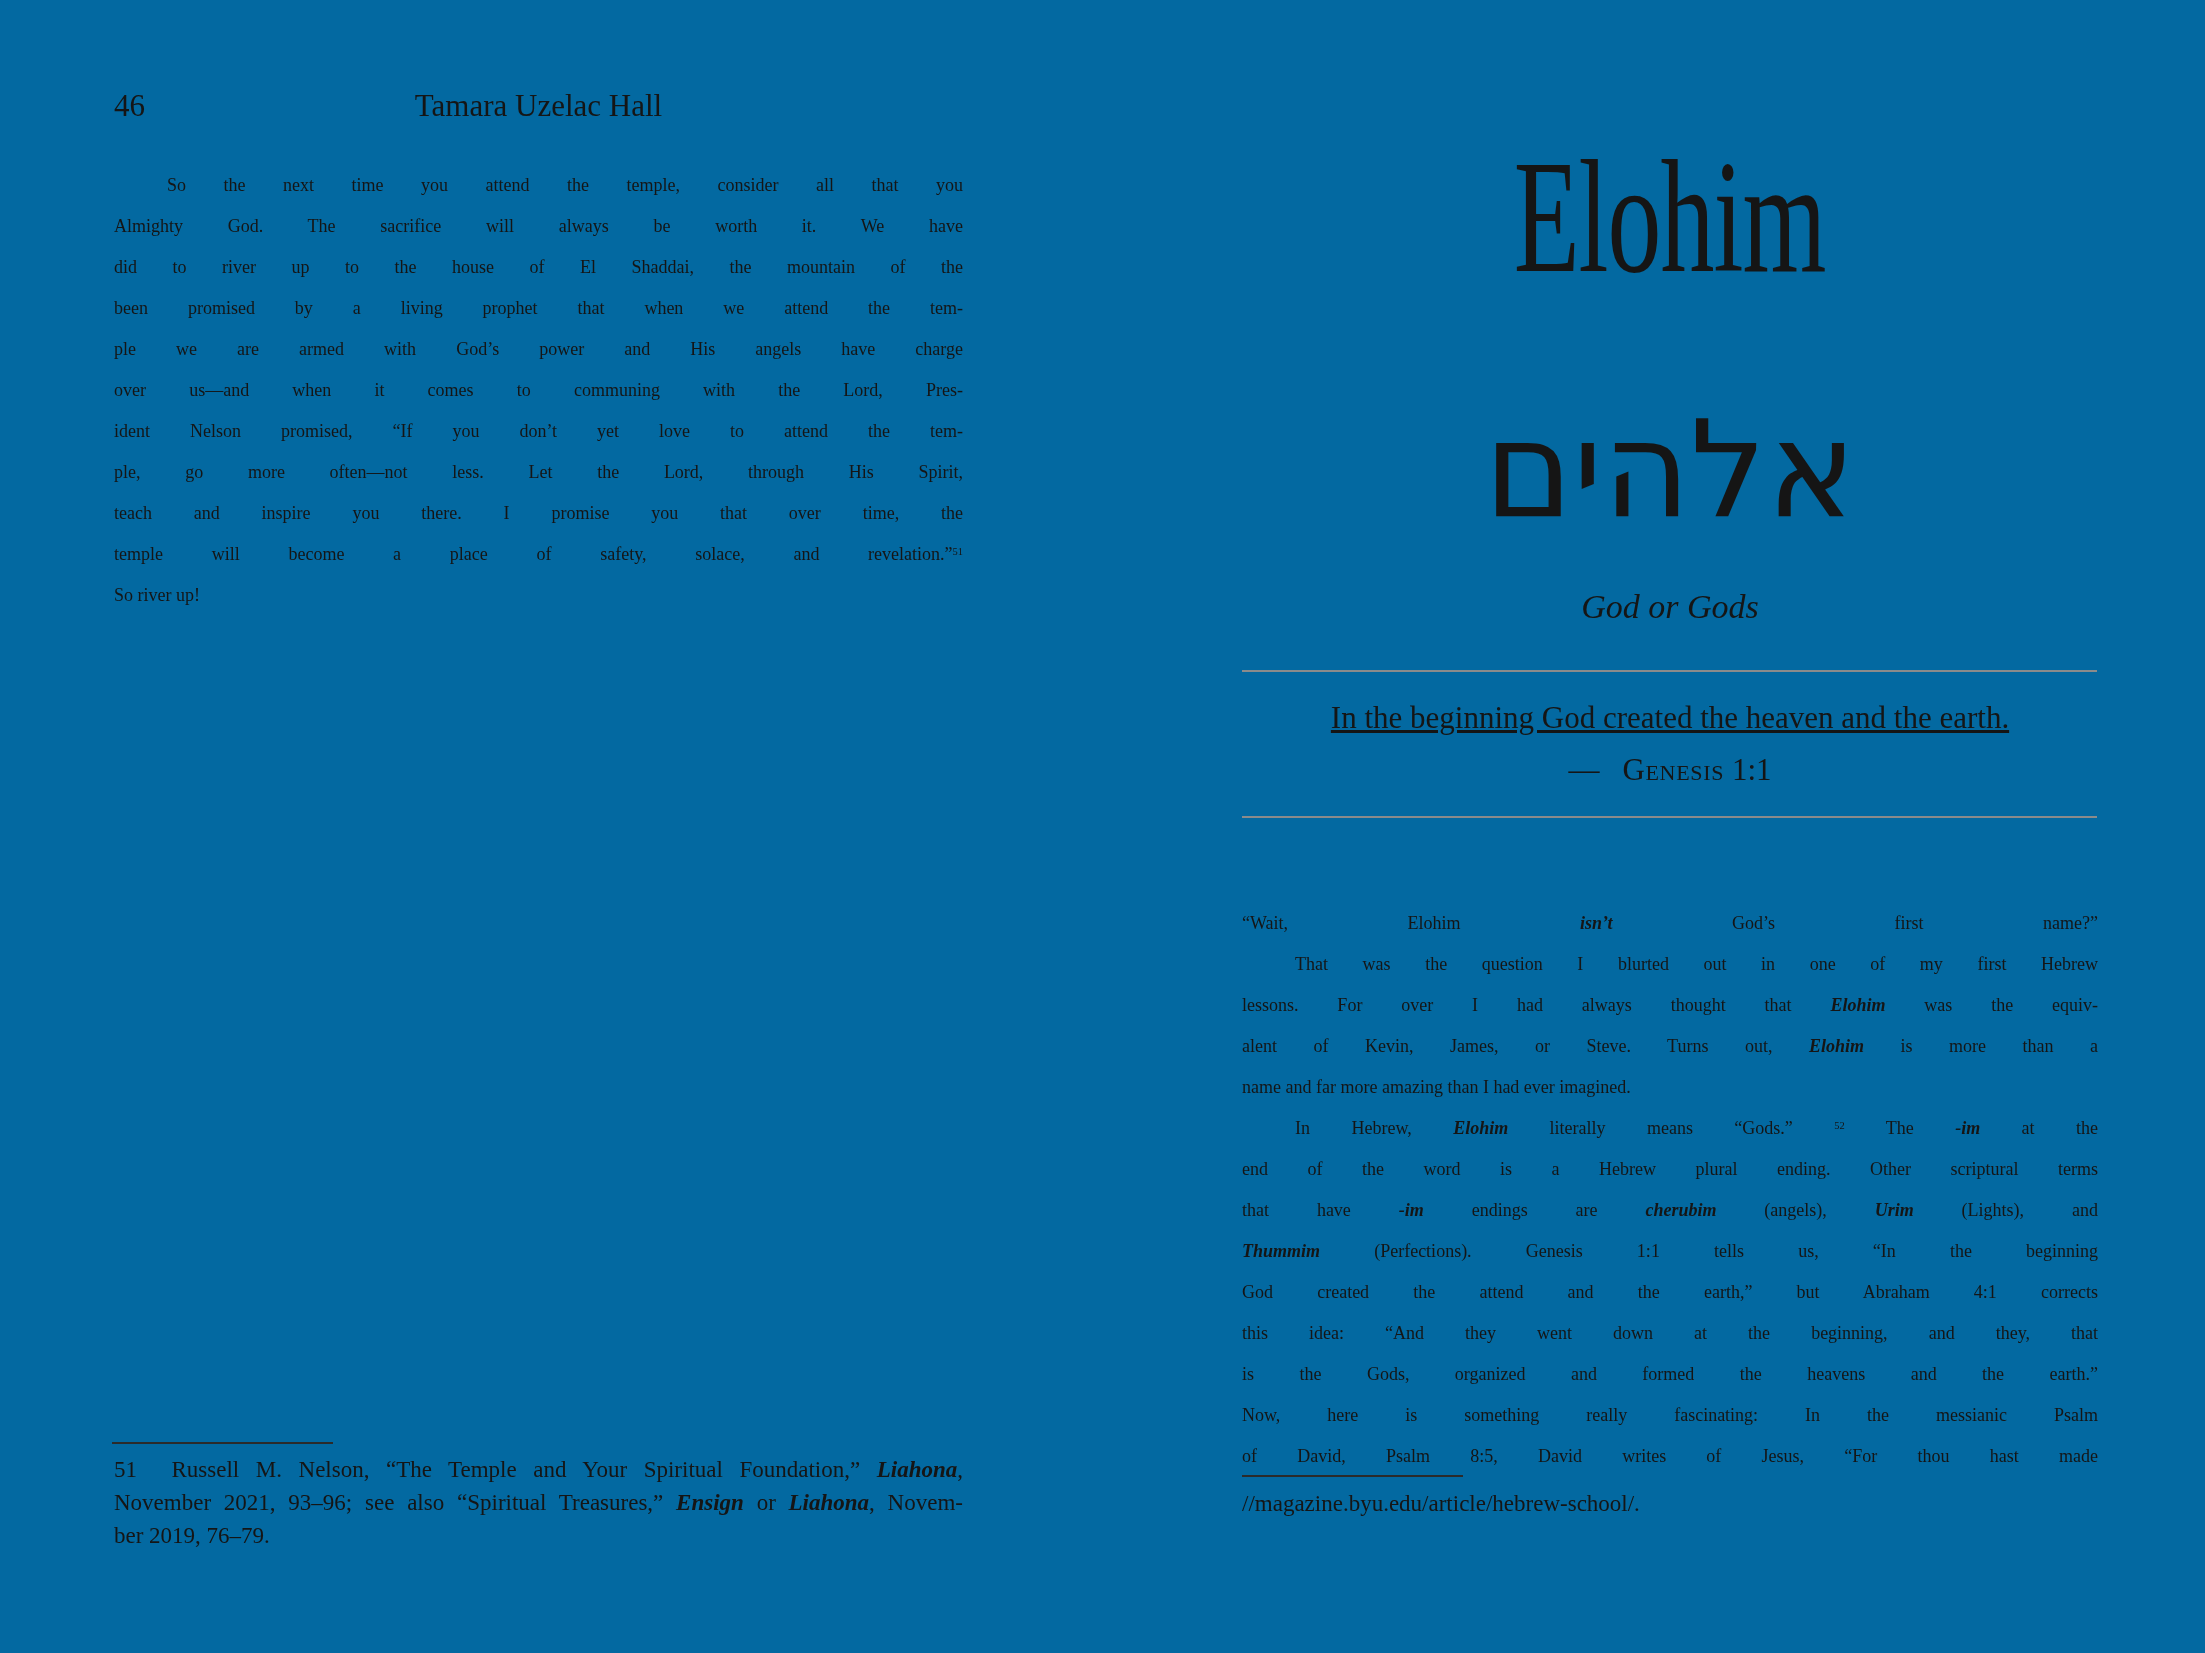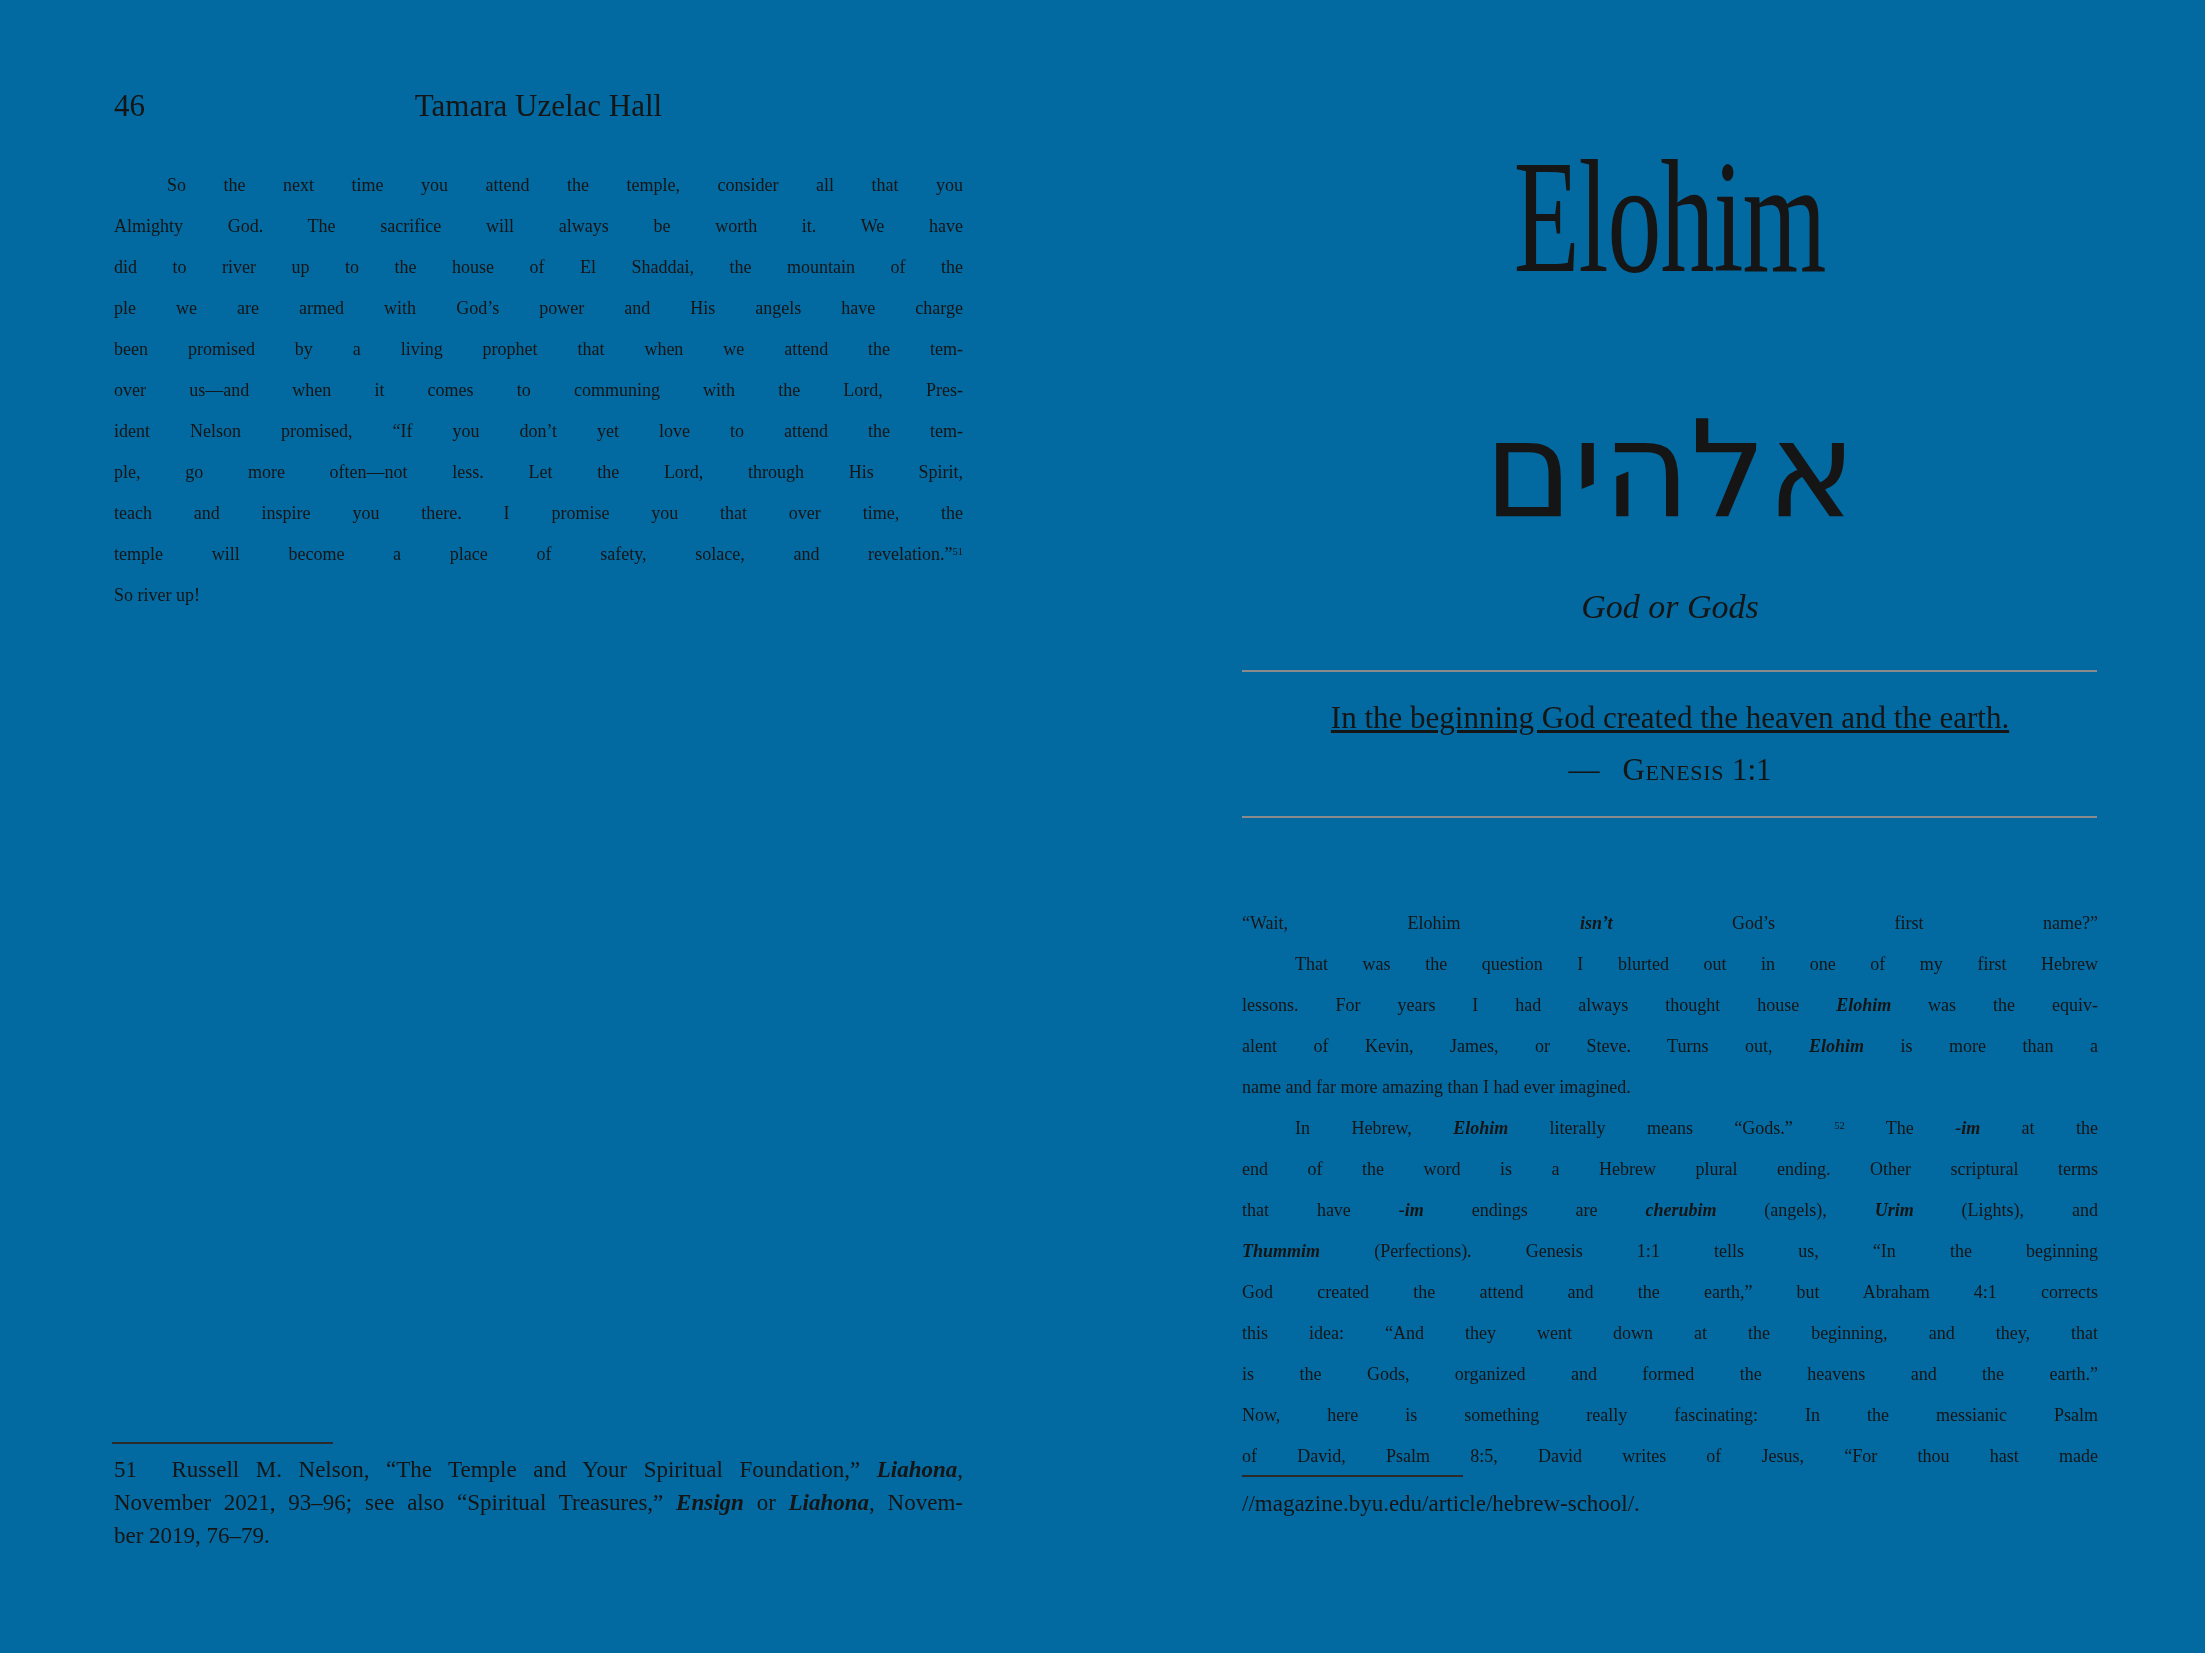--- a/index.html
+++ b/index.html
@@ -58,22 +58,22 @@
 
 <div id="spread">
 
   <div class="abs pagenum">46</div>
   <div class="abs runhead">Tamara Uzelac Hall</div>
 
   <div class="abs bodycol left-body">
       <div class="tline indent"><span>So the next time you attend the temple, consider all that you</span></div>
       <div class="tline"><span>Almighty God. The sacrifice will always be worth it. We have</span></div>
       <div class="tline"><span>did to river up to the house of El Shaddai, the mountain of the</span></div>
+      <div class="tline"><span>been promised by a living prophet that when we attend the tem-</span></div>
       <div class="tline"><span>ple we are armed with God’s power and His angels have charge</span></div>
-      <div class="tline"><span>been promised by a living prophet that when we attend the tem-</span></div>
       <div class="tline"><span>over us—and when it comes to communing with the Lord, Pres-</span></div>
       <div class="tline"><span>ident Nelson promised, “If you don’t yet love to attend the tem-</span></div>
       <div class="tline"><span>ple, go more often—not less. Let the Lord, through His Spirit,</span></div>
       <div class="tline"><span>teach and inspire you there. I promise you that over time, the</span></div>
       <div class="tline"><span>temple will become a place of safety, solace, and revelation.”</span><span class="sup">51</span></div>
       <div class="tline last"><span>So river up!</span></div>
     </div>
 
   <div class="abs fnrule fnrule-left"></div>
   <div class="abs fncol left-fn">
@@ -91,21 +91,21 @@
   <div class="abs eprule eprule-top"></div>
   <div class="abs epigraph">In the beginning God created the heaven and the earth.</div>
   <div class="abs attribution">
     <span>—</span><span class="sc">Genesis</span><span> 1:1</span>
   </div>
   <div class="abs eprule eprule-bottom"></div>
 
   <div class="abs bodycol right-body">
       <div class="tline"><span>“Wait, Elohim </span><span class="i">isn’t</span><span> God’s first name?”</span></div>
       <div class="tline indent"><span>That was the question I blurted out in one of my first Hebrew</span></div>
-      <div class="tline"><span>lessons. For years I had always thought house </span><span class="i">Elohim</span><span> was the equiv-</span></div>
+      <div class="tline"><span>lessons. For over I had always thought that </span><span class="i">Elohim</span><span> was the equiv-</span></div>
       <div class="tline"><span>alent of Kevin, James, or Steve. Turns out, </span><span class="i">Elohim</span><span> is more than a</span></div>
       <div class="tline last"><span>name and far more amazing than I had ever imagined.</span></div>
       <div class="tline indent"><span>In Hebrew, </span><span class="i">Elohim</span><span> literally means “Gods.” </span><span class="sup">52</span><span> The </span><span class="i">-im</span><span> at the</span></div>
       <div class="tline"><span>end of the word is a Hebrew plural ending. Other scriptural terms</span></div>
       <div class="tline"><span>that have </span><span class="i">-im</span><span> endings are </span><span class="i">cherubim</span><span> (angels), </span><span class="i">Urim</span><span> (Lights), and</span></div>
       <div class="tline"><span class="i">Thummim</span><span> (Perfections). Genesis 1:1 tells us, “In the beginning</span></div>
       <div class="tline"><span>God created the attend and the earth,” but Abraham 4:1 corrects</span></div>
       <div class="tline"><span>this idea: “And they went down at the beginning, and they, that</span></div>
       <div class="tline"><span>is the Gods, organized and formed the heavens and the earth.”</span></div>
       <div class="tline"><span>Now, here is something really fascinating: In the messianic Psalm</span></div>

